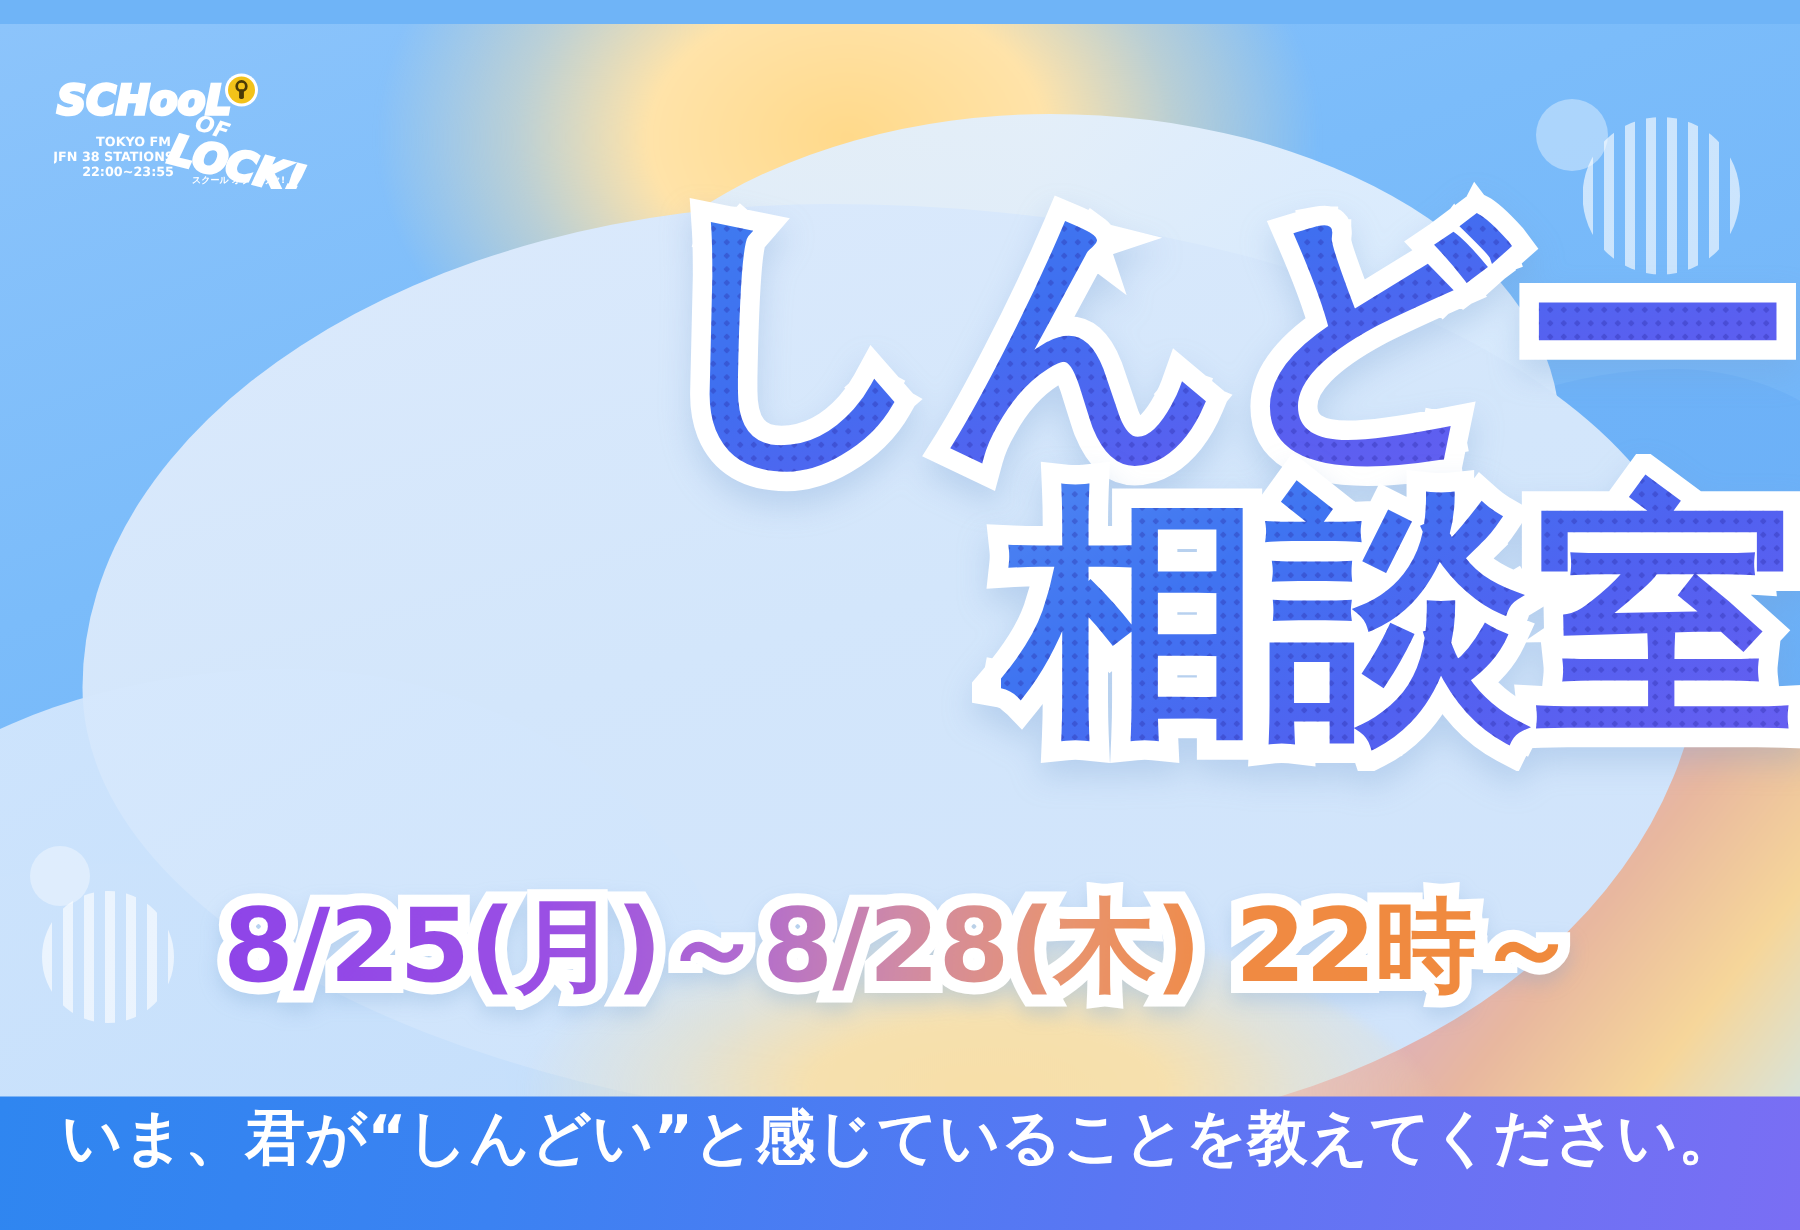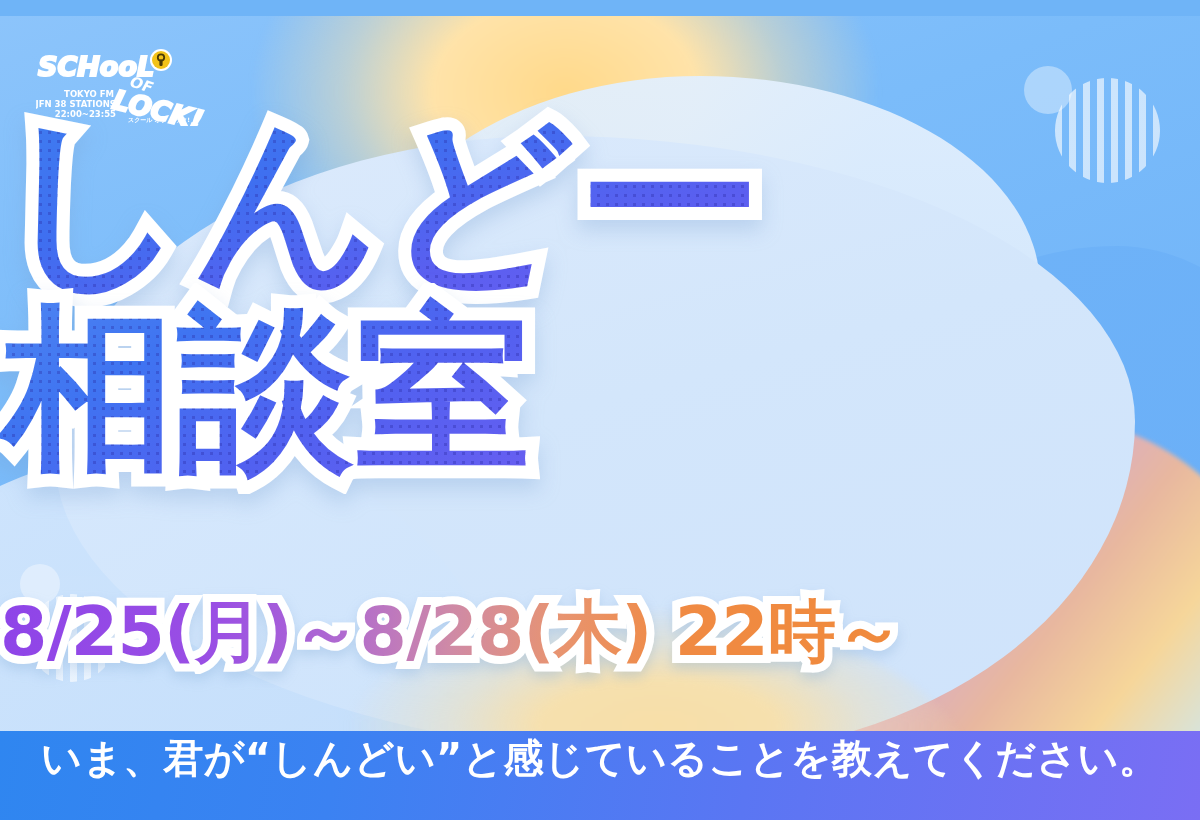--- a/index.html
+++ b/index.html
@@ -79,21 +79,21 @@
        rgba(255,255,255,.62) 0px, rgba(255,255,255,.62) 7px,
        rgba(255,255,255,0) 7px, rgba(255,255,255,0) 14px);
   }
 
   
   .logo{position:absolute;left:36px;top:30px;width:170px;height:80px;}
   .logo svg{display:block;}
 
   
   .headline{
-    position:absolute;left:0;right:0;top:92px;text-align:left;
+    position:absolute;left:0;right:0;top:112px;text-align:right;
     pointer-events:none;
   }
   .ln{
     position:relative;display:block;
     font-family:"DejaVu Sans","Liberation Sans",sans-serif;
     font-weight:bold;letter-spacing:.01em;line-height:1;
     white-space:nowrap;
   }
   .ln1{font-size:186px;}
   .ln2{font-size:176px;margin-top:8px;}
@@ -120,21 +120,21 @@
   }
   .ln2 .fill{
     background-image:
       radial-gradient(rgba(40,40,160,.33) 28%, rgba(0,0,0,0) 29%),
       linear-gradient(150deg,#4f86f2 0%,#3f74f1 30%,#5161f0 62%,#6a5ef1 100%);
     background-size:9px 9px, 100% 100%;
   }
 
   
   .dateline{
-    position:absolute;left:0;right:0;top:580px;
+    position:absolute;left:0;right:0;top:580px;text-align:center;
   }
   .dateline .dl{
     position:relative;display:inline-block;
     font-family:"DejaVu Sans","Liberation Sans",sans-serif;
     font-weight:bold;font-size:68px;line-height:1.05;white-space:nowrap;
     letter-spacing:-.01em;
   }
   .dateline .outline{
     position:absolute;left:0;top:0;color:#fff;
     -webkit-text-stroke:16px #fff;paint-order:stroke fill;

